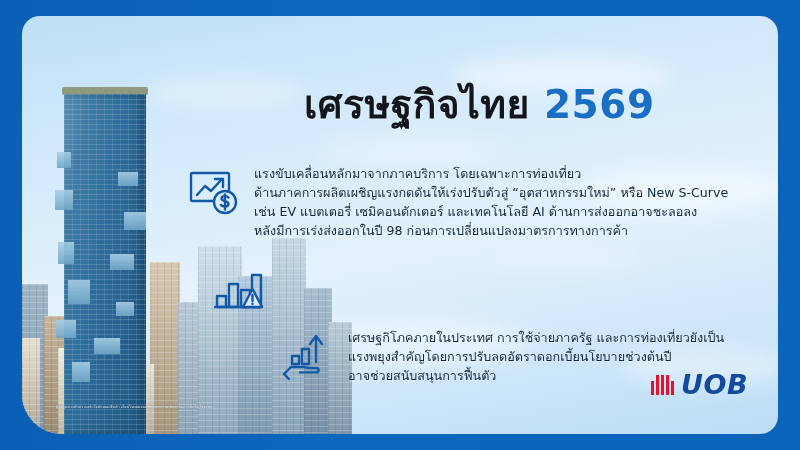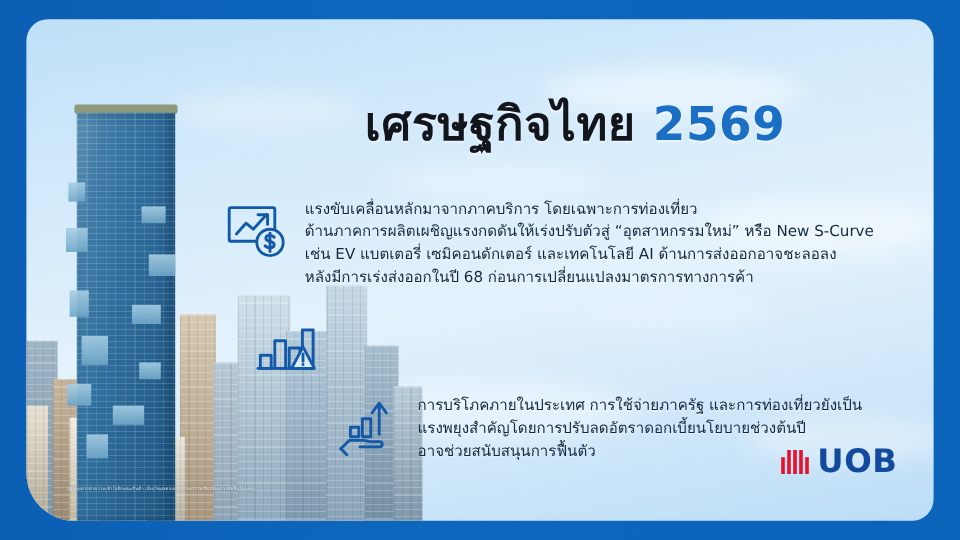--- a/index.html
+++ b/index.html
@@ -88,21 +88,21 @@
     color:#12283d; font-size:12.6px; line-height:1.52; font-weight:500;
     white-space:pre-line; text-shadow:0 1px 1px rgba(255,255,255,.5);
   }
   #b1{ left:162px; top:148px; width:620px; }
   #b2{ left:188px; top:246px; width:600px; }
   #b3{ left:256px; top:312px; width:530px; }
 
   
   #logo{
     position:absolute; right:30px; bottom:36px;
-    display:flex; align-items:center; gap:7px;
+    display:flex; align-items:center; gap:7px;font-style:italic;
   }
   #logo .bars{ display:flex; gap:2.5px; align-items:flex-end; }
   #logo .bars i{ display:block; width:2.6px; height:20px; background:#e8112d; }
   #logo .bars i:nth-child(1){ height:14px; }
   #logo .bars i:nth-child(5){ height:14px; }
   #logo .word{
     color:#134a9e; font-size:27px; font-weight:700; letter-spacing:.5px; line-height:1;
   }
 
   
@@ -176,21 +176,21 @@
           <polyline points="13,31 21,22 27,27 38,15"></polyline>
           <polyline points="31,15 39,15 39,23"></polyline>
           <circle cx="41" cy="38" r="11" fill="#dbecfa"></circle>
           <path d="M44.5 33.6c-1-1-2.2-1.5-3.6-1.5-2 0-3.4 1-3.4 2.5 0 3.3 7 1.8 7 5.2 0 1.6-1.5 2.7-3.6 2.7-1.6 0-3-.6-4-1.6"></path>
           <line x1="41" y1="30.4" x2="41" y2="45.6"></line>
         </svg>
       </span>
       <p>แรงขับเคลื่อนหลักมาจากภาคบริการ โดยเฉพาะการท่องเที่ยว
 ด้านภาคการผลิตเผชิญแรงกดดันให้เร่งปรับตัวสู่ “อุตสาหกรรมใหม่” หรือ New S-Curve
 เช่น EV แบตเตอรี่ เซมิคอนดักเตอร์ และเทคโนโลยี AI ด้านการส่งออกอาจชะลอลง
-หลังมีการเร่งส่งออกในปี 68 ก่อนการเปลี่ยนแปลงมาตรการทางการค้า</p>
+หลังมีการเร่งส่งออกในปี 98 ก่อนการเปลี่ยนแปลงมาตรการทางการค้า</p>
     </div>
 
     <div class="block" id="b2">
       <span class="ico">
         <svg viewBox="0 0 56 56" fill="none" stroke="#1259a8" stroke-width="2.4" stroke-linecap="round" stroke-linejoin="round">
           <line x1="5" y1="45" x2="51" y2="45"></line>
           <rect x="7" y="34" width="9" height="11"></rect>
           <rect x="19" y="22" width="9" height="23"></rect>
           <rect x="31" y="28" width="9" height="17"></rect>
           <rect x="42" y="13" width="9" height="32"></rect>
@@ -205,21 +205,21 @@
       <span class="ico">
         <svg viewBox="0 0 56 56" fill="none" stroke="#1259a8" stroke-width="2.4" stroke-linecap="round" stroke-linejoin="round">
           <rect x="14" y="28" width="7" height="8"></rect>
           <rect x="24" y="21" width="7" height="15"></rect>
           <path d="M38 34 V10"></path>
           <polyline points="32,16 38,8 44,16"></polyline>
           <path d="M6 46 l7-7 h12 c2.4 0 4.4 1 6.4 1 h6.6 c1.6 0 2.6 1 2.6 2.2 0 1.3-1 2.2-2.6 2.2 H22"></path>
           <path d="M6 46 l5 5"></path>
         </svg>
       </span>
-      <p>การบริโภคภายในประเทศ การใช้จ่ายภาครัฐ และการท่องเที่ยวยังเป็น
+      <p>เศรษฐกิโภคภายในประเทศ การใช้จ่ายภาครัฐ และการท่องเที่ยวยังเป็น
 แรงพยุงสำคัญโดยการปรับลดอัตราดอกเบี้ยนโยบายช่วงต้นปี
 อาจช่วยสนับสนุนการฟื้นตัว</p>
     </div>
 
     <div id="logo">
       <span class="bars">
         <i></i>
           <i></i>
           <i></i>
           <i></i>

